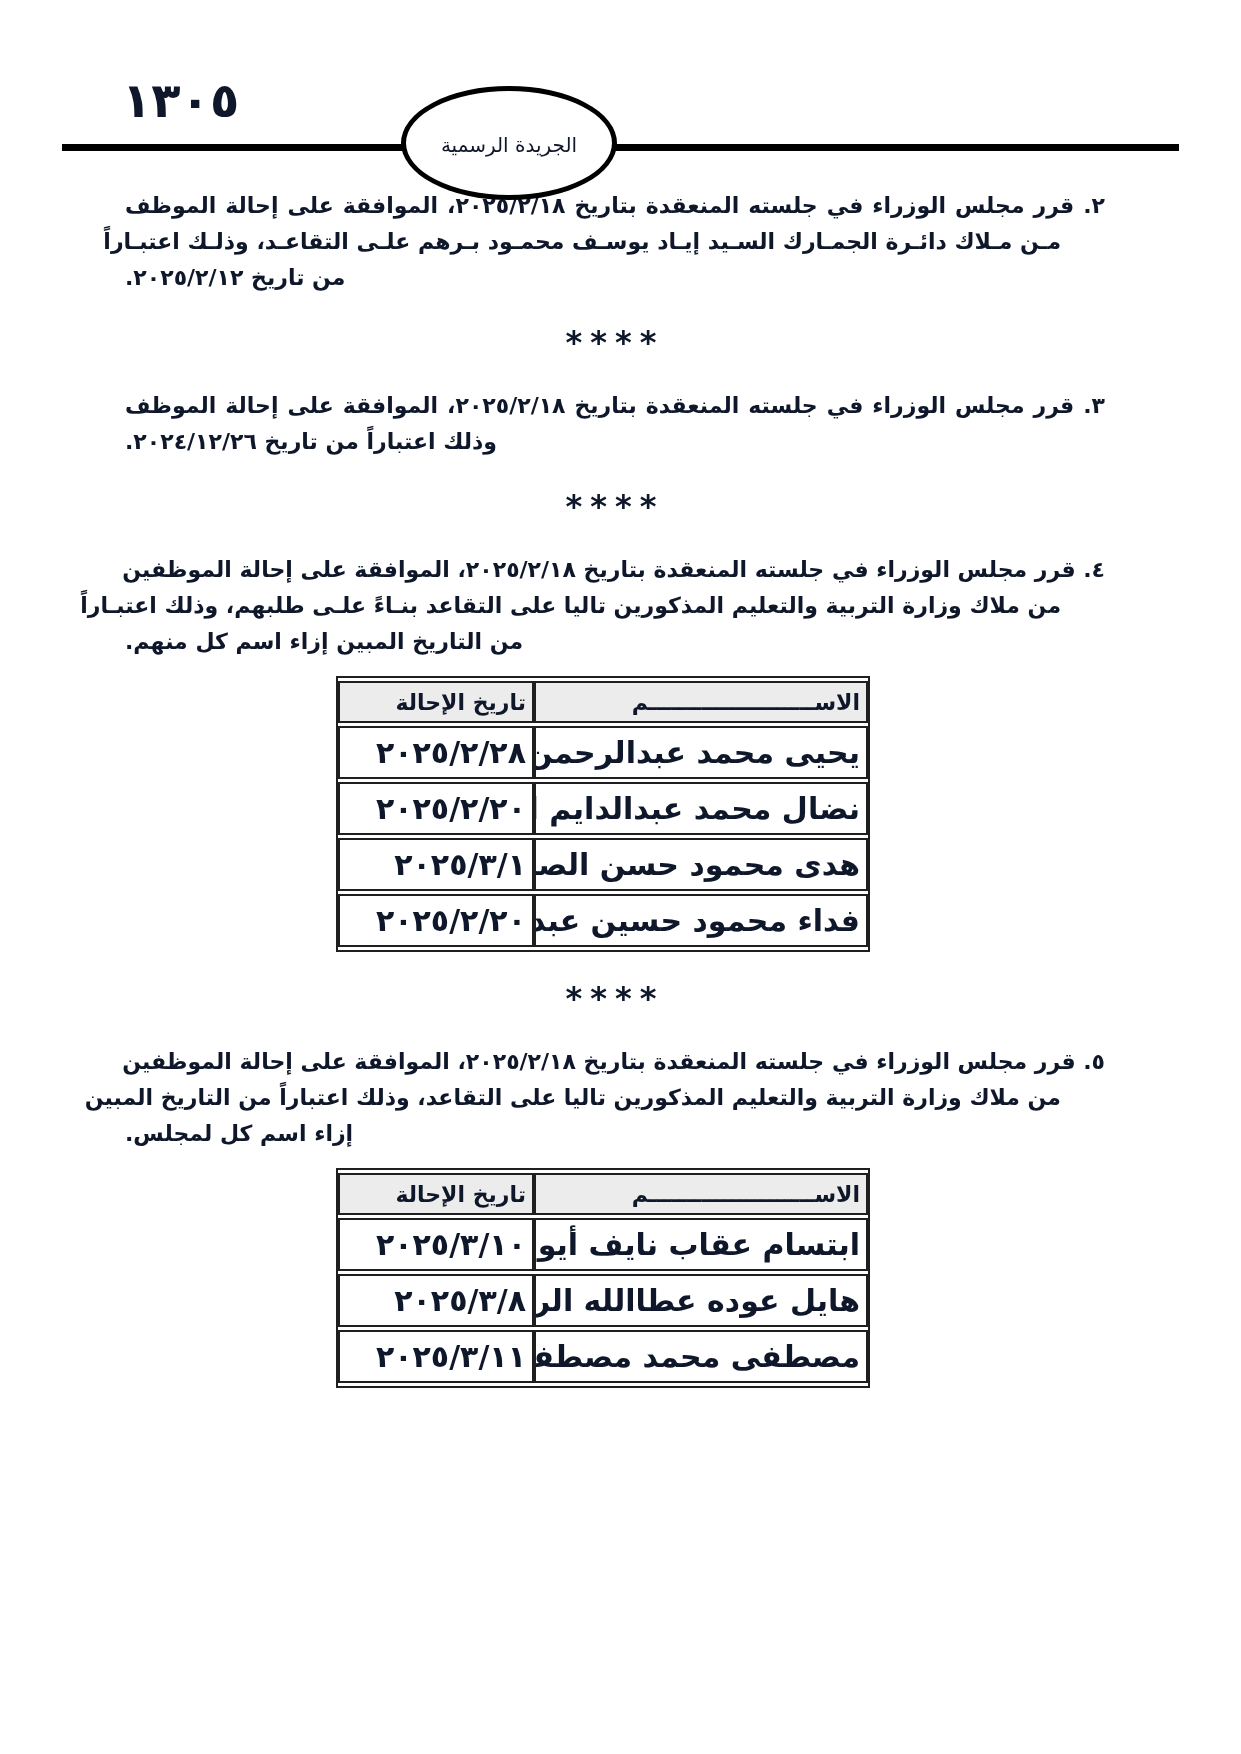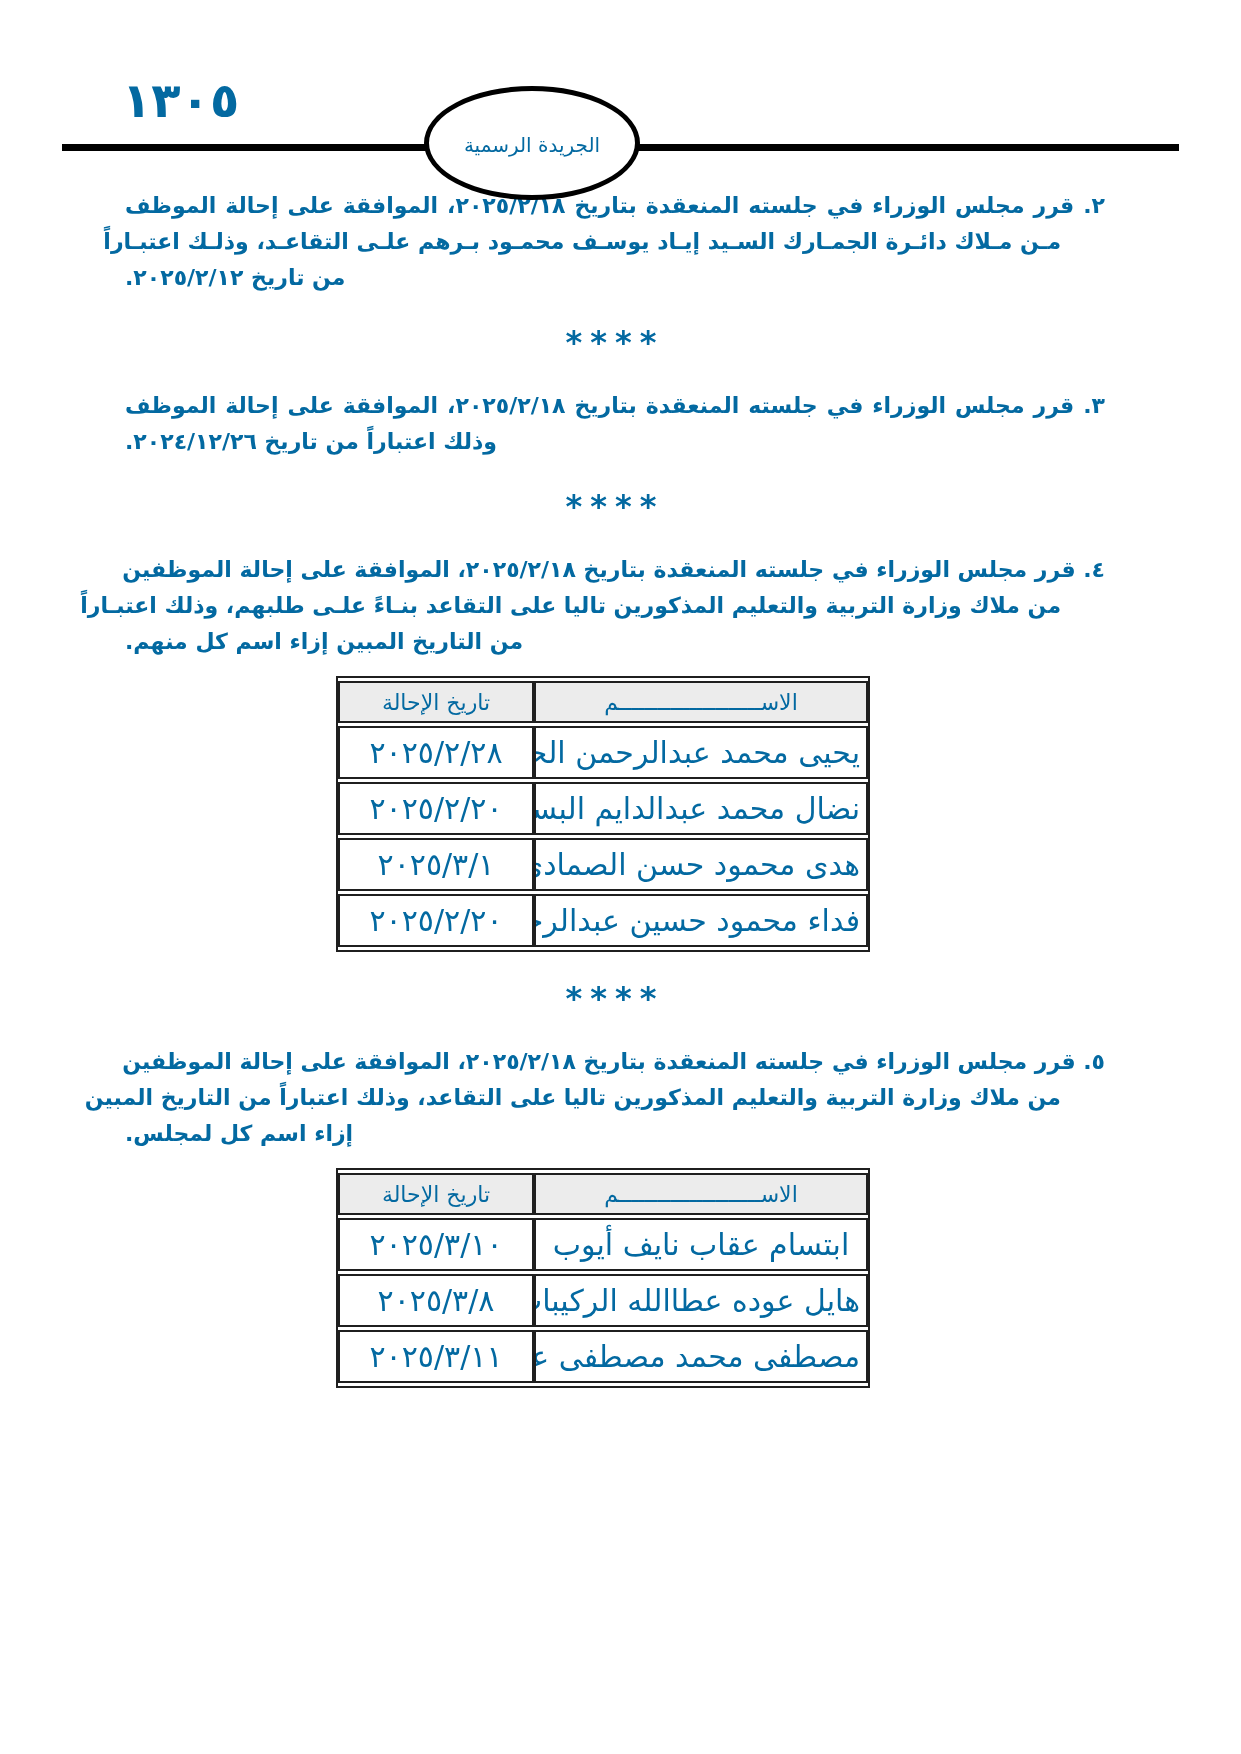--- a/index.html
+++ b/index.html
@@ -4,21 +4,21 @@
 <style>
   html, body { margin: 0; padding: 0; background: #fff; }
   .page {
     position: relative;
     width: 1241px;
     height: 1754px;
     background: #ffffff;
     overflow: hidden;
     direction: rtl;
     font-family: "DejaVu Sans", sans-serif;
-    color: #0369a1;
+    color: #0f172a;
   }
 
   
   .page-number {
     position: absolute;
     top: 72px;
     left: 122px;
     font-size: 48px;
     font-weight: 700;
     letter-spacing: 3px;
@@ -30,21 +30,21 @@
     top: 144px;
     left: 62px;
     width: 1117px;
     height: 7px;
     background: #000;
     z-index: 1;
   }
   .header-badge {
     position: absolute;
     top: 86px;
-    left: 424px;
+    left: 401px;
     width: 206px;
     height: 104px;
     background: #fff;
     border: 5px solid #000;
     border-radius: 50%;
     z-index: 2;
     display: flex;
     align-items: center;
     justify-content: center;
   }
@@ -91,22 +91,22 @@
     width: 530px;
     margin: 16px 235px 0 0;
     background: #fff;
     border: 2px solid #1f1f1f;
   }
   table.rtable th, table.rtable td {
     border: 2px solid #1f1f1f;
     padding: 0 6px;
     overflow: hidden;
     vertical-align: middle;
-    text-align: center;
-    font-weight: 400;
+    text-align: right;
+    font-weight: 700;
   }
   table.rtable th {
     background: #ececec;
     height: 38px;
     font-size: 22px;
     white-space: nowrap;
   }
   table.rtable td {
     height: 49px;
     font-size: 30px;

